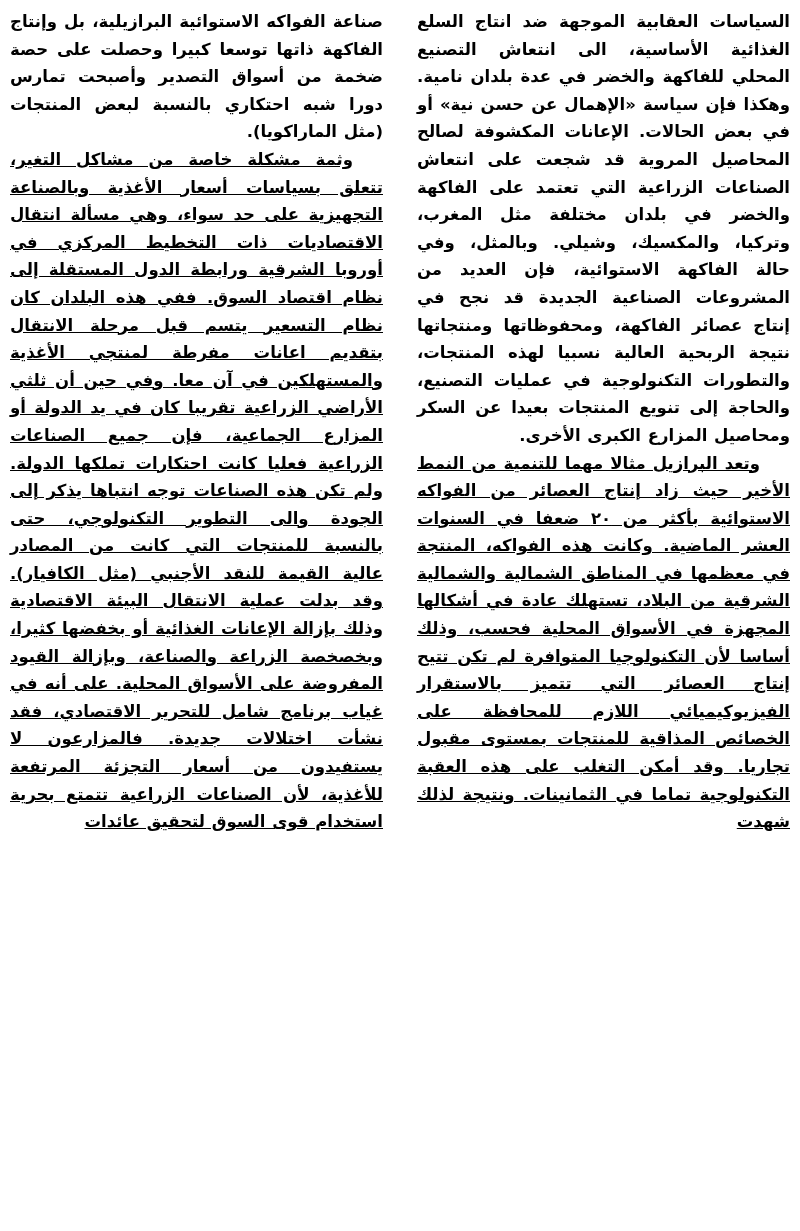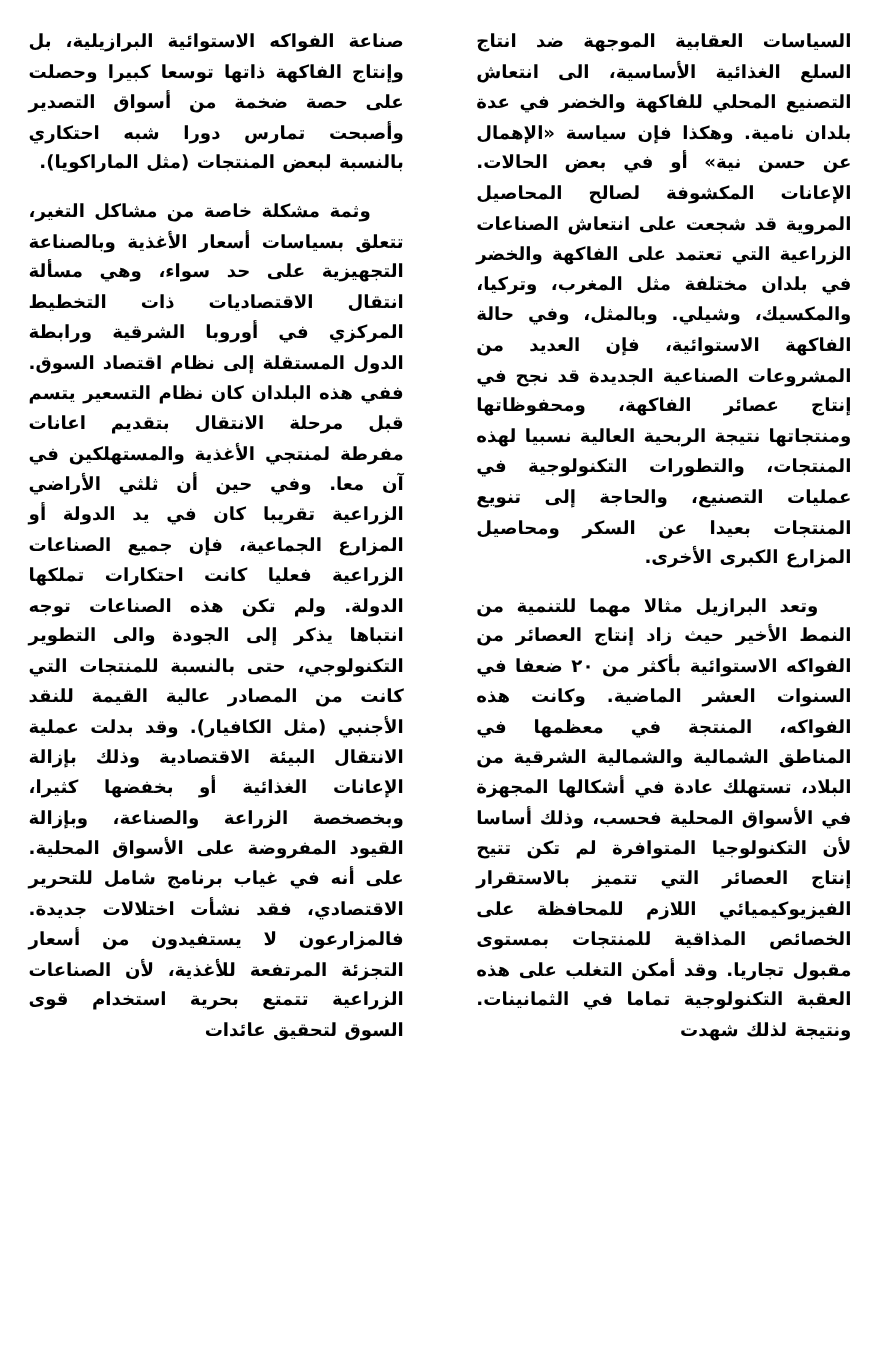--- a/index.html
+++ b/index.html
@@ -20,29 +20,30 @@
     padding: 8px 10px;
     display: flex;
     flex-direction: row;   
     gap: 34px;
   }
   .col {
     flex: 0 0 373px;
     width: 373px;
   }
   .col p {
-    margin: 16px;
+    margin: 0;
     font-size: 16.5px;
     line-height: 27.6px;
     font-weight: 700;
     text-align: justify;
     word-spacing: 1px;
   }
   .col p.indent {
     text-indent: 30px;
+    text-decoration: underline;
   }
 </style>
 </head>
 <body>
 
 <div class="page">
   <div class="col">
     <p>السياسات العقابية الموجهة ضد انتاج السلع الغذائية الأساسية، الى انتعاش التصنيع المحلي للفاكهة والخضر في عدة بلدان نامية. وهكذا فإن سياسة «الإهمال عن حسن نية» أو في بعض الحالات. الإعانات المكشوفة لصالح المحاصيل المروية قد شجعت على انتعاش الصناعات الزراعية التي تعتمد على الفاكهة والخضر في بلدان مختلفة مثل المغرب، وتركيا، والمكسيك، وشيلي. وبالمثل، وفي حالة الفاكهة الاستوائية، فإن العديد من المشروعات الصناعية الجديدة قد نجح في إنتاج عصائر الفاكهة، ومحفوظاتها ومنتجاتها نتيجة الربحية العالية نسبيا لهذه المنتجات، والتطورات التكنولوجية في عمليات التصنيع، والحاجة إلى تنويع المنتجات بعيدا عن السكر ومحاصيل المزارع الكبرى الأخرى.</p>
     <p class="indent">وتعد البرازيل مثالا مهما للتنمية من النمط الأخير حيث زاد إنتاج العصائر من الفواكه الاستوائية بأكثر من ٢٠ ضعفا في السنوات العشر الماضية. وكانت هذه الفواكه، المنتجة في معظمها في المناطق الشمالية والشمالية الشرقية من البلاد، تستهلك عادة في أشكالها المجهزة في الأسواق المحلية فحسب، وذلك أساسا لأن التكنولوجيا المتوافرة لم تكن تتيح إنتاج العصائر التي تتميز بالاستقرار الفيزيوكيميائي اللازم للمحافظة على الخصائص المذاقية للمنتجات بمستوى مقبول تجاريا. وقد أمكن التغلب على هذه العقبة التكنولوجية تماما في الثمانينات. ونتيجة لذلك شهدت</p>
   </div>

